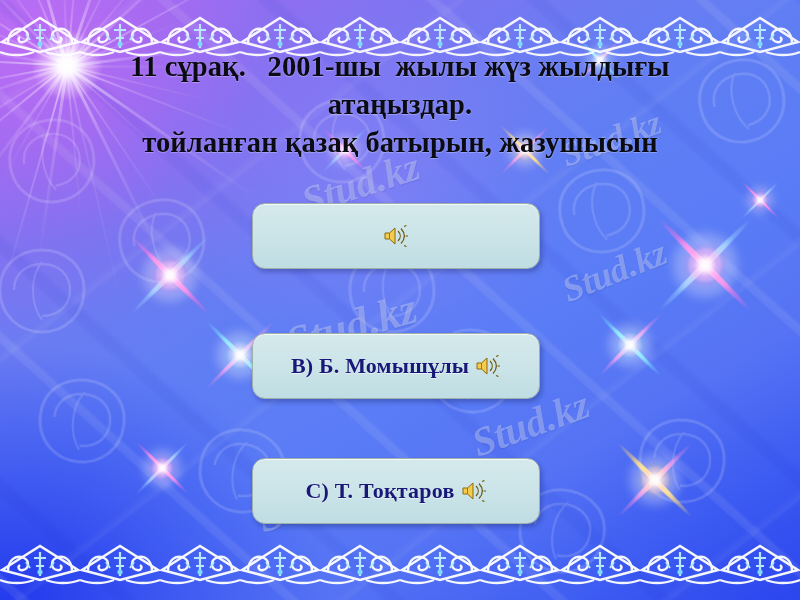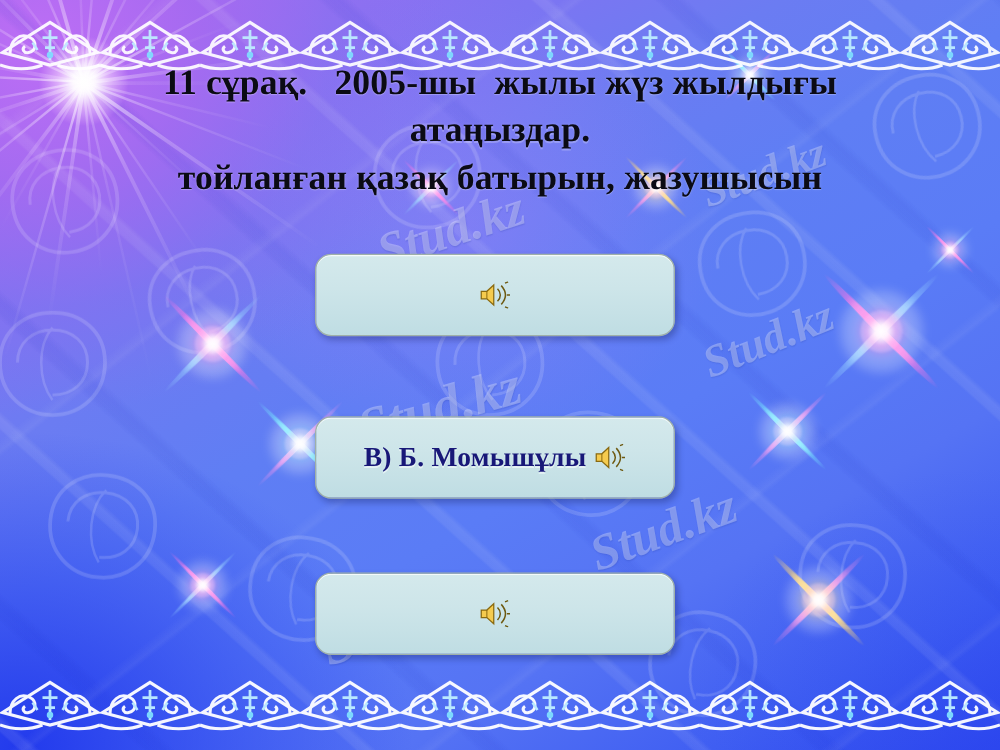--- a/index.html
+++ b/index.html
@@ -433,21 +433,21 @@
       <use href="#orn-unit" x="320"></use> 
         <use href="#orn-unit" x="400"></use>
       <use href="#orn-unit" x="480"></use> 
         <use href="#orn-unit" x="560"></use>
       <use href="#orn-unit" x="640"></use> 
         <use href="#orn-unit" x="720"></use>
     </g>
   </svg>
 
   <div class="title">
-    <span class="ln">11 сұрақ.   2005-шы  жылы жүз жылдығы</span>
+    <span class="ln">11 сұрақ.   2001-шы  жылы жүз жылдығы</span>
     <span class="ln">атаңыздар.</span>
     <span class="ln">тойланған қазақ батырын, жазушысын</span>
   </div>
 
   <div class="answers">
 
     <div class="answer a1">
       <svg class="spk" viewBox="0 0 26 22">
         <path d="M2,8 L6.5,8 L12,3 L12,19 L6.5,14 L2,14 Z" fill="#f5cb4e" stroke="#8a6a10" stroke-width="1"></path>
         <path d="M6.5,8 L6.5,14" stroke="#8a6a10" stroke-width="0.8"></path>
@@ -462,20 +462,21 @@
       <svg class="spk" viewBox="0 0 26 22">
         <path d="M2,8 L6.5,8 L12,3 L12,19 L6.5,14 L2,14 Z" fill="#f5cb4e" stroke="#8a6a10" stroke-width="1"></path>
         <path d="M6.5,8 L6.5,14" stroke="#8a6a10" stroke-width="0.8"></path>
         <path d="M15,6 C18,9 18,13 15,16" fill="none" stroke="#6e5a12" stroke-width="1.2"></path>
         <path d="M18,3.5 C22.5,8.5 22.5,13.5 18,18.5" fill="none" stroke="#6e5a12" stroke-width="1.2"></path>
         <path d="M21,1.5 L23.5,0.5 M22.5,11 L25,11 M21,20.5 L23.5,21.5" stroke="#6e5a12" stroke-width="1.1"></path>
       </svg>
     </div>
 
     <div class="answer a3">
+      <span class="label">С) Т. Тоқтаров</span>
       <svg class="spk" viewBox="0 0 26 22">
         <path d="M2,8 L6.5,8 L12,3 L12,19 L6.5,14 L2,14 Z" fill="#f5cb4e" stroke="#8a6a10" stroke-width="1"></path>
         <path d="M6.5,8 L6.5,14" stroke="#8a6a10" stroke-width="0.8"></path>
         <path d="M15,6 C18,9 18,13 15,16" fill="none" stroke="#6e5a12" stroke-width="1.2"></path>
         <path d="M18,3.5 C22.5,8.5 22.5,13.5 18,18.5" fill="none" stroke="#6e5a12" stroke-width="1.2"></path>
         <path d="M21,1.5 L23.5,0.5 M22.5,11 L25,11 M21,20.5 L23.5,21.5" stroke="#6e5a12" stroke-width="1.1"></path>
       </svg>
     </div>
 
   </div>

